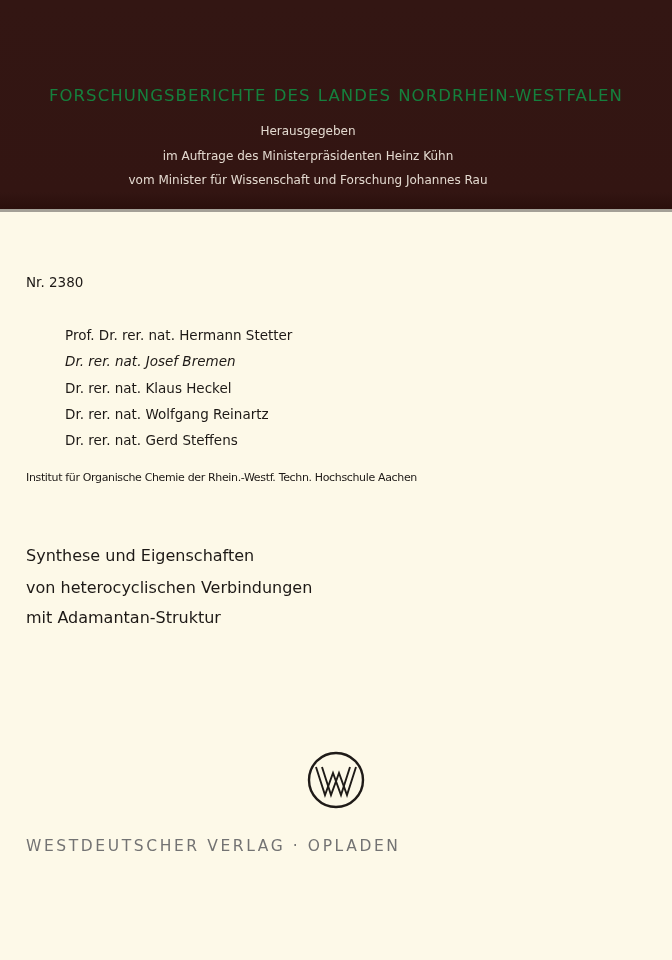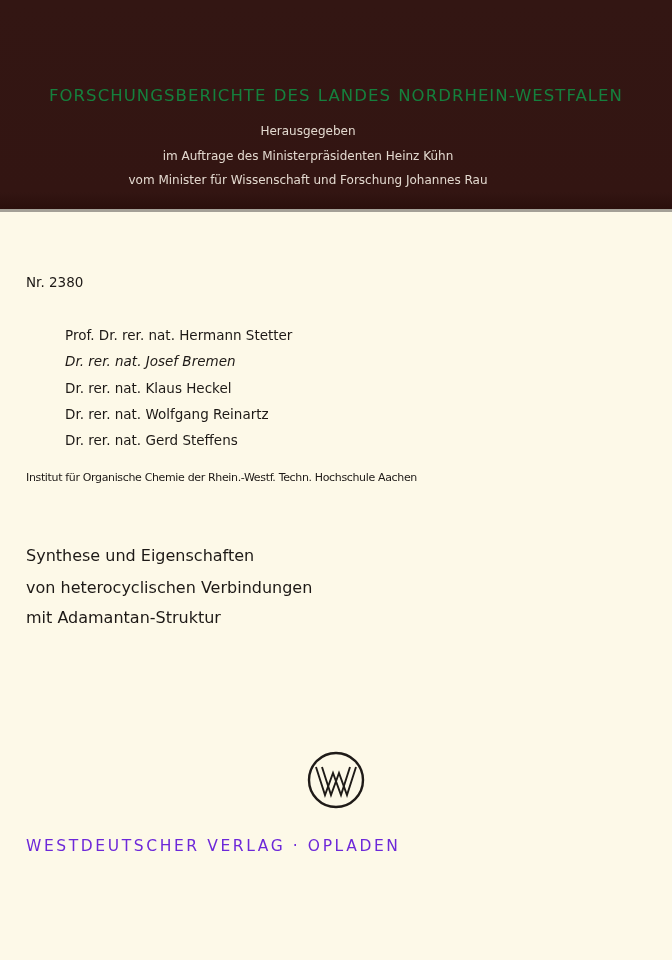--- a/index.html
+++ b/index.html
@@ -83,21 +83,21 @@
       position: absolute;
       left: 306px;
       top: 750px;
       width: 60px;
       height: 60px;
     }
     .publisher {
       top: 837px;
       font-size: 15.5px;
       letter-spacing: 2.6px;
-      color: #6d28d9;
+      color: #737373;
     }
   </style>
 </head>
 <body>
 
 <div class="band"></div>
 <div class="band-rule"></div>
 
 <div class="series-title">FORSCHUNGSBERICHTE DES LANDES NORDRHEIN-WESTFALEN</div>
 <div class="band-small b1">Herausgegeben</div>

